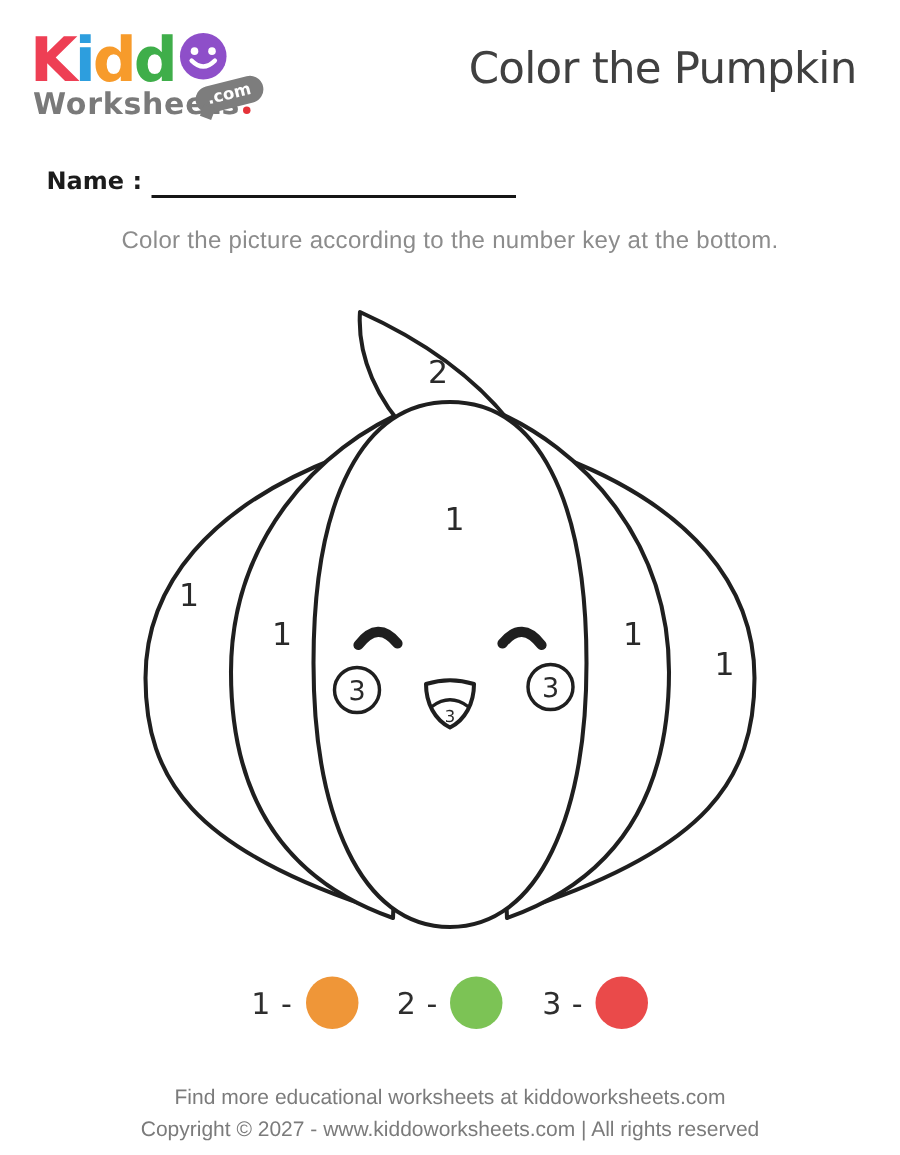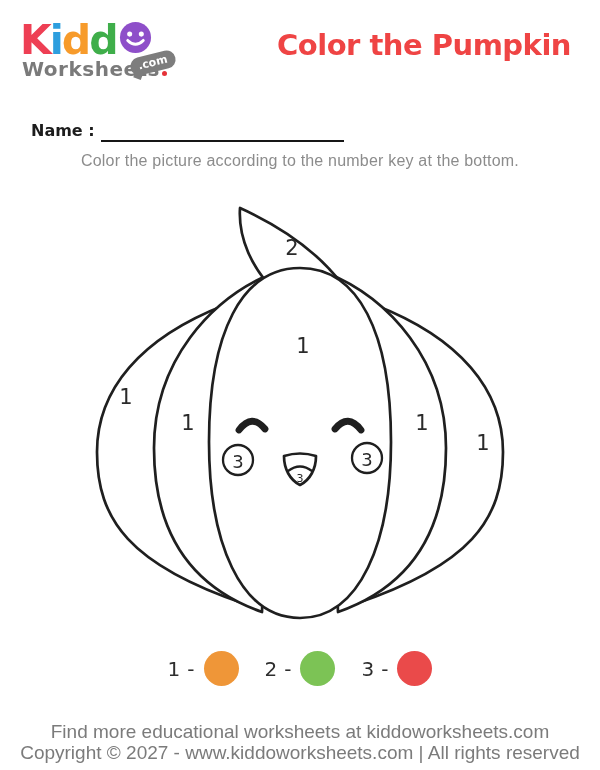--- a/index.html
+++ b/index.html
@@ -17,22 +17,22 @@
                     color:#7a7a7a; letter-spacing:0.5px; }
   .red-dot { width:5px; height:5px; border-radius:50%; background:#e53238; margin-left:2px; }
   .com-badge { position:absolute; left:110px; top:34px; background:#7d7d7d; color:#fff;
                font-family:"DejaVu Sans",sans-serif; font-weight:700; font-size:11px;
                padding:2px 8px 3px; border-radius:9px; transform:rotate(-14deg); }
   .com-badge .tail { position:absolute; left:2px; bottom:-3px; width:8px; height:8px;
                      background:#7d7d7d; transform:rotate(35deg); z-index:-1; }
 
   
   .title { position:absolute; top:28px; right:29px; font-family:"DejaVu Sans",sans-serif;
-           font-weight:700; font-size:29px; color:#ef4444; letter-spacing:-0.5px;margin-left:24px; }
-  .fields-row { position:absolute; top:121px; left:31px; right:27px;
+           font-weight:400; font-size:29px; color:#404040; letter-spacing:-0.5px;margin-left:24px; }
+  .fields-row { position:absolute; top:111px; left:31px; right:27px;
                 display:flex; justify-content:space-between; }
   .field { display:flex; align-items:flex-end; font-family:"DejaVu Sans",sans-serif;
            font-weight:600; font-size:16px; color:#1c1c1c; }
   .field .label { padding-bottom:2px; }
   .blank-line { border-bottom:2px solid #161616; height:18px; margin-left:6px; }
   .name-line { width:243px; }
   .date-line { width:127px; }
 
   .instruction { position:absolute; top:152px; left:0; width:100%; text-align:center;
                  color:#8c8c8c; font-size:16px; font-weight:500; letter-spacing:0.2px; }
@@ -47,21 +47,21 @@
   
   .key-row { position:absolute; top:651px; left:0; width:100%;
              display:flex; justify-content:center; align-items:center; gap:26px; }
   .key-item { display:flex; align-items:center; gap:9px;
               font-family:"DejaVu Sans",sans-serif; font-size:20px; font-weight:500; color:#2e2e2e; }
   .key-dash { margin-left:-2px; }
   .swatch { width:35px; height:35px; border-radius:50%; }
 
   
   .footer { position:absolute; top:721px; left:0; width:100%; text-align:center;
-            color:#7b7b7b; font-size:19px; font-weight:500; line-height:21px; }
+            color:#7b7b7b; font-size:14px; font-weight:500; line-height:21px; }
 </style>
 </head>
 <body>
 
 <div class="sheet">
 
   <div class="logo">
     <div class="kiddo-row">
       <span style="color: rgb(238, 63, 84);">K</span>
       <span style="color: rgb(45, 158, 222);">i</span>

